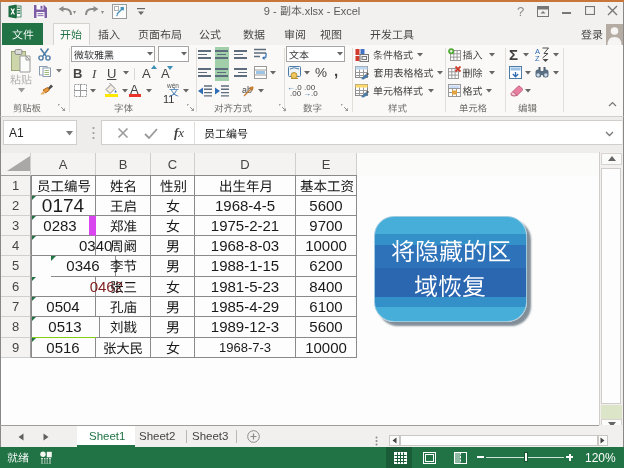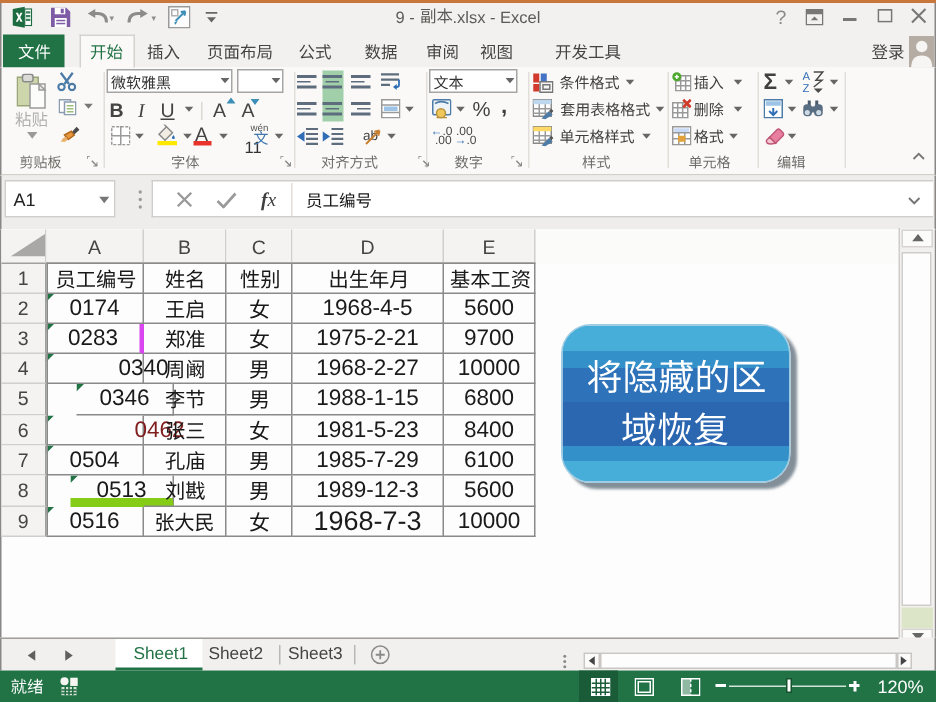--- a/index.html
+++ b/index.html
@@ -536,40 +536,40 @@
         <path transform="translate(0.0,0) scale(0.01350)" d="M684 -839V-743H320V-840H245V-743H92V-680H245V-359H46V-295H264C206 -224 118 -161 36 -128C52 -114 74 -88 85 -70C182 -116 284 -201 346 -295H662C723 -206 821 -123 917 -82C929 -100 951 -127 967 -141C883 -171 798 -229 741 -295H955V-359H760V-680H911V-743H760V-839ZM320 -680H684V-613H320ZM460 -263V-179H255V-117H460V-11H124V53H882V-11H536V-117H746V-179H536V-263ZM320 -557H684V-487H320ZM320 -430H684V-359H320Z"></path>
         <path transform="translate(13.5,0) scale(0.01350)" d="M460 -839V-629H65V-553H367C294 -383 170 -221 37 -140C55 -125 80 -98 92 -79C237 -178 366 -357 444 -553H460V-183H226V-107H460V80H539V-107H772V-183H539V-553H553C629 -357 758 -177 906 -81C920 -102 946 -131 965 -146C826 -226 700 -384 628 -553H937V-629H539V-839Z"></path>
         <path transform="translate(27.0,0) scale(0.01350)" d="M52 -72V3H951V-72H539V-650H900V-727H104V-650H456V-72Z"></path>
         <path transform="translate(40.5,0) scale(0.01350)" d="M85 -752C158 -725 249 -678 294 -643L334 -701C287 -736 195 -779 123 -804ZM49 -495 71 -426C151 -453 254 -486 351 -519L339 -585C231 -550 123 -516 49 -495ZM182 -372V-93H256V-302H752V-100H830V-372ZM473 -273C444 -107 367 -19 50 20C62 36 78 64 83 82C421 34 513 -73 547 -273ZM516 -75C641 -34 807 32 891 76L935 14C848 -30 681 -92 557 -130ZM484 -836C458 -766 407 -682 325 -621C342 -612 366 -590 378 -574C421 -609 455 -648 484 -689H602C571 -584 505 -492 326 -444C340 -432 359 -407 366 -390C504 -431 584 -497 632 -578C695 -493 792 -428 904 -397C914 -416 934 -442 949 -456C825 -483 716 -550 661 -636C667 -653 673 -671 678 -689H827C812 -656 795 -623 781 -600L846 -581C871 -620 901 -681 927 -736L872 -751L860 -747H519C534 -773 546 -800 556 -826Z"></path>
       </svg></div>
   </div>
 <div class="abs" style="left:31px;top:196px;width:65px;height:20px;border-right:1px solid #8a8a8a;border-bottom:1px solid #8a8a8a;">
     <svg style="position:absolute;left:0;top:0;" width="6" height="6" viewBox="0 0 6 6">
       <path d="M0 0 L5 0 L0 5 Z" fill="#217346"></path>
     </svg>
-    <div style="position:absolute;left:0;top:0;width:100%;height:100%;text-align:center;line-height:19px;font-size:15px;color:#1a1a1a;">0174</div>
+    <div style="position:absolute;left:0;top:0;width:100%;height:100%;text-align:center;line-height:19px;font-size:19px;color:#1a1a1a;">0174</div>
   </div>
 <div class="abs" style="left:96px;top:196px;width:55px;height:20px;border-right:1px solid #8a8a8a;border-bottom:1px solid #8a8a8a;">
     <div style="position:absolute;left:14.0px;top:2.8px;line-height:0;"><svg width="27" height="14" viewBox="0 -11.9 27.0 13.5" fill="#1a1a1a">
         <path transform="translate(0.0,0) scale(0.01350)" d="M52 -39V35H949V-39H538V-348H863V-422H538V-699H897V-773H103V-699H460V-422H147V-348H460V-39Z"></path>
         <path transform="translate(13.5,0) scale(0.01350)" d="M276 -311V75H349V11H810V73H887V-311ZM349 -57V-241H810V-57ZM436 -821C457 -783 482 -733 495 -697H154V-456C154 -310 143 -111 36 31C53 40 85 67 97 82C203 -58 227 -264 230 -418H869V-697H541L575 -708C562 -744 534 -800 507 -841ZM230 -627H793V-488H230Z"></path>
       </svg></div>
   </div>
 <div class="abs" style="left:151px;top:196px;width:44px;height:20px;border-right:1px solid #8a8a8a;border-bottom:1px solid #8a8a8a;">
     <div style="position:absolute;left:15.2px;top:2.8px;line-height:0;"><svg width="14" height="14" viewBox="0 -11.9 13.5 13.5" fill="#1a1a1a">
         <path transform="translate(0.0,0) scale(0.01350)" d="M669 -521C638 -389 591 -286 518 -208C444 -242 367 -275 291 -305C322 -367 356 -442 389 -521ZM177 -270C272 -234 366 -193 455 -151C358 -77 227 -31 46 -5C63 15 80 47 88 71C288 37 432 -20 537 -111C665 -46 779 20 861 79L923 12C840 -45 724 -109 596 -171C672 -260 721 -375 753 -521H944V-601H421C452 -682 480 -764 500 -839L419 -850C398 -773 368 -687 334 -601H60V-521H300C259 -426 216 -337 177 -270Z"></path>
       </svg></div>
   </div>
 <div class="abs" style="left:195px;top:196px;width:101px;height:20px;border-right:1px solid #8a8a8a;border-bottom:1px solid #8a8a8a;">
     <div style="position:absolute;left:0;top:0;width:100%;height:100%;text-align:center;line-height:19px;font-size:15px;color:#1a1a1a;">1968-4-5</div>
   </div>
 <div class="abs" style="left:296px;top:196px;width:61px;height:20px;border-right:1px solid #8a8a8a;border-bottom:1px solid #8a8a8a;">
     <div style="position:absolute;left:0;top:0;width:100%;height:100%;text-align:center;line-height:19px;font-size:15px;color:#1a1a1a;">5600</div>
   </div>
-<div class="abs" style="left:31px;top:216px;width:65px;height:20px;border-right:3px solid #d946ef;border-bottom:1px solid #8a8a8a;">
+<div class="abs" style="left:31px;top:216px;width:65px;height:20px;border-right:7px solid #d946ef;border-bottom:1px solid #8a8a8a;">
     <svg style="position:absolute;left:0;top:0;" width="6" height="6" viewBox="0 0 6 6">
       <path d="M0 0 L5 0 L0 5 Z" fill="#217346"></path>
     </svg>
     <div style="position:absolute;left:0;top:0;width:100%;height:100%;text-align:center;line-height:19px;font-size:15px;color:#1a1a1a;">0283</div>
   </div>
 <div class="abs" style="left:96px;top:216px;width:55px;height:20px;border-right:1px solid #8a8a8a;border-bottom:1px solid #8a8a8a;">
     <div style="position:absolute;left:14.0px;top:2.8px;line-height:0;"><svg width="27" height="14" viewBox="0 -11.9 27.0 13.5" fill="#1a1a1a">
         <path transform="translate(0.0,0) scale(0.01350)" d="M138 -807C172 -762 208 -699 223 -657L289 -689C273 -730 237 -789 200 -833ZM449 -834C431 -780 396 -703 366 -650H85V-580H293V-512C293 -476 293 -434 287 -388H51V-319H276C251 -206 191 -78 42 30C62 42 87 64 99 79C212 -9 278 -106 315 -201C390 -130 469 -43 508 15L565 -33C519 -98 422 -197 339 -271L350 -319H585V-388H360C365 -433 366 -475 366 -511V-580H559V-650H441C469 -698 500 -759 526 -813ZM614 -788V80H687V-717H868C836 -637 792 -529 750 -444C852 -356 880 -281 881 -218C881 -181 874 -152 852 -139C840 -132 826 -128 809 -127C789 -126 761 -126 731 -129C744 -108 751 -76 752 -55C781 -54 814 -53 839 -56C864 -60 887 -67 905 -78C940 -102 954 -149 954 -210C954 -281 929 -361 828 -454C874 -545 927 -661 967 -756L912 -791L900 -788Z"></path>
         <path transform="translate(13.5,0) scale(0.01350)" d="M48 -765C98 -695 157 -598 183 -538L253 -575C226 -634 165 -727 113 -796ZM48 -2 124 33C171 -62 226 -191 268 -303L202 -339C156 -220 93 -84 48 -2ZM435 -395H646V-262H435ZM435 -461V-596H646V-461ZM607 -805C635 -761 667 -701 681 -661H452C476 -710 497 -762 515 -814L445 -831C395 -677 310 -528 211 -433C227 -421 255 -394 266 -380C301 -416 334 -458 365 -506V80H435V9H954V-59H719V-196H912V-262H719V-395H913V-461H719V-596H934V-661H686L750 -693C734 -731 702 -789 670 -833ZM435 -196H646V-59H435Z"></path>
       </svg></div>
@@ -596,21 +596,21 @@
         <path transform="translate(0.0,0) scale(0.01350)" d="M148 -792V-468C148 -313 138 -108 33 38C50 47 80 71 93 86C206 -69 222 -302 222 -468V-722H805V-15C805 2 798 8 780 9C763 10 701 11 636 8C647 27 658 60 661 79C751 79 805 78 836 66C868 54 880 32 880 -15V-792ZM467 -702V-615H288V-555H467V-457H263V-395H753V-457H539V-555H728V-615H539V-702ZM312 -311V8H381V-48H701V-311ZM381 -250H631V-108H381Z"></path>
         <path transform="translate(13.5,0) scale(0.01350)" d="M131 -803C173 -755 226 -690 250 -649L308 -691C283 -731 229 -794 186 -839ZM91 -643V80H163V-643ZM357 -803V-734H840V-17C840 0 835 6 817 8C799 8 737 8 673 6C684 24 694 54 698 72C783 72 838 72 870 61C901 49 912 29 912 -17V-803ZM247 -645V-597H417C406 -573 393 -546 379 -521H204V-467H252V-120L202 -111L214 -56L420 -101V8H478V-114L528 -125L524 -174L478 -165V-467H524V-521H438C457 -557 476 -597 493 -635L453 -649L444 -645ZM308 -131V-222H420V-153ZM308 -467H420V-393H308ZM308 -345H420V-270H308ZM551 -345C582 -307 616 -264 647 -221C616 -151 570 -95 507 -54C519 -42 538 -19 544 -7C604 -50 650 -105 683 -170C714 -127 740 -86 758 -54L798 -101C778 -135 746 -181 710 -230C737 -302 755 -385 765 -482H824V-539H627C637 -576 646 -615 653 -655L597 -666C579 -557 547 -451 498 -380C510 -369 529 -344 536 -332C565 -373 589 -425 609 -482H708C701 -407 689 -341 670 -282C643 -317 614 -352 588 -383Z"></path>
       </svg></div>
   </div>
 <div class="abs" style="left:151px;top:236px;width:44px;height:20px;border-right:1px solid #8a8a8a;border-bottom:1px solid #8a8a8a;">
     <div style="position:absolute;left:15.2px;top:2.8px;line-height:0;"><svg width="14" height="14" viewBox="0 -11.9 13.5 13.5" fill="#1a1a1a">
         <path transform="translate(0.0,0) scale(0.01350)" d="M227 -556H459V-448H227ZM534 -556H770V-448H534ZM227 -723H459V-616H227ZM534 -723H770V-616H534ZM72 -286V-217H401C354 -110 258 -30 43 15C58 31 77 61 83 80C328 25 433 -79 483 -217H799C785 -79 768 -18 746 1C736 10 724 11 702 11C679 11 613 10 548 4C560 23 570 52 571 73C636 76 697 77 729 76C764 73 787 68 809 48C841 16 860 -62 879 -253C880 -263 882 -286 882 -286H504C511 -317 517 -349 521 -383H848V-787H153V-383H443C439 -349 433 -317 425 -286Z"></path>
       </svg></div>
   </div>
 <div class="abs" style="left:195px;top:236px;width:101px;height:20px;border-right:1px solid #8a8a8a;border-bottom:1px solid #8a8a8a;">
-    <div style="position:absolute;left:0;top:0;width:100%;height:100%;text-align:center;line-height:19px;font-size:15px;color:#1a1a1a;">1968-2-27</div>
+    <div style="position:absolute;left:0;top:0;width:100%;height:100%;text-align:center;line-height:19px;font-size:15px;color:#1a1a1a;">1968-8-03</div>
   </div>
 <div class="abs" style="left:296px;top:236px;width:61px;height:20px;border-right:1px solid #8a8a8a;border-bottom:1px solid #8a8a8a;">
     <div style="position:absolute;left:0;top:0;width:100%;height:100%;text-align:center;line-height:19px;font-size:15px;color:#1a1a1a;">10000</div>
   </div>
 <div class="abs" style="left:31px;top:256px;width:65px;height:21px;border-right:1px solid #8a8a8a;border-bottom:1px solid #8a8a8a;margin-left:20px;">
     <svg style="position:absolute;left:0;top:0;" width="6" height="6" viewBox="0 0 6 6">
       <path d="M0 0 L5 0 L0 5 Z" fill="#217346"></path>
     </svg>
     <div style="position:absolute;left:0;top:0;width:100%;height:100%;text-align:center;line-height:20px;font-size:15px;color:#1a1a1a;">0346</div>
   </div>
@@ -622,21 +622,21 @@
   </div>
 <div class="abs" style="left:151px;top:256px;width:44px;height:21px;border-right:1px solid #8a8a8a;border-bottom:1px solid #8a8a8a;">
     <div style="position:absolute;left:15.2px;top:3.2px;line-height:0;"><svg width="14" height="14" viewBox="0 -11.9 13.5 13.5" fill="#1a1a1a">
         <path transform="translate(0.0,0) scale(0.01350)" d="M227 -556H459V-448H227ZM534 -556H770V-448H534ZM227 -723H459V-616H227ZM534 -723H770V-616H534ZM72 -286V-217H401C354 -110 258 -30 43 15C58 31 77 61 83 80C328 25 433 -79 483 -217H799C785 -79 768 -18 746 1C736 10 724 11 702 11C679 11 613 10 548 4C560 23 570 52 571 73C636 76 697 77 729 76C764 73 787 68 809 48C841 16 860 -62 879 -253C880 -263 882 -286 882 -286H504C511 -317 517 -349 521 -383H848V-787H153V-383H443C439 -349 433 -317 425 -286Z"></path>
       </svg></div>
   </div>
 <div class="abs" style="left:195px;top:256px;width:101px;height:21px;border-right:1px solid #8a8a8a;border-bottom:1px solid #8a8a8a;">
     <div style="position:absolute;left:0;top:0;width:100%;height:100%;text-align:center;line-height:20px;font-size:15px;color:#1a1a1a;">1988-1-15</div>
   </div>
 <div class="abs" style="left:296px;top:256px;width:61px;height:21px;border-right:1px solid #8a8a8a;border-bottom:1px solid #8a8a8a;">
-    <div style="position:absolute;left:0;top:0;width:100%;height:100%;text-align:center;line-height:20px;font-size:15px;color:#1a1a1a;">6800</div>
+    <div style="position:absolute;left:0;top:0;width:100%;height:100%;text-align:center;line-height:20px;font-size:15px;color:#1a1a1a;">6200</div>
   </div>
 <div class="abs" style="left:31px;top:277px;width:65px;height:20px;border-right:1px solid #8a8a8a;border-bottom:1px solid #8a8a8a;">
     <svg style="position:absolute;left:0;top:0;" width="6" height="6" viewBox="0 0 6 6">
       <path d="M0 0 L5 0 L0 5 Z" fill="#217346"></path>
     </svg>
     <div style="position:absolute;left:0;top:0;width:100%;height:100%;text-align:right;line-height:19px;font-size:15px;color:#7f1d1d;margin-left:28px;">0462</div>
   </div>
 <div class="abs" style="left:96px;top:277px;width:55px;height:20px;border-right:1px solid #8a8a8a;border-bottom:1px solid #8a8a8a;">
     <div style="position:absolute;left:14.0px;top:2.8px;line-height:0;"><svg width="27" height="14" viewBox="0 -11.9 27.0 13.5" fill="#1a1a1a">
         <path transform="translate(0.0,0) scale(0.01350)" d="M846 -795C790 -692 697 -595 598 -533C615 -522 644 -496 656 -483C756 -552 856 -660 919 -774ZM117 -577C112 -480 100 -352 88 -273H288C278 -93 266 -21 248 -3C239 6 229 8 212 8C194 8 145 7 94 3C106 22 115 50 116 70C167 73 217 73 243 71C274 68 293 62 311 42C340 12 352 -75 364 -310C365 -320 366 -341 366 -341H166C172 -391 177 -450 182 -506H360V-802H93V-732H288V-577ZM474 85C490 71 518 59 717 -25C715 -41 713 -73 713 -95L562 -38V-380H660C706 -186 791 -22 920 66C932 46 955 20 972 5C854 -66 772 -212 730 -380H958V-452H562V-820H488V-452H376V-380H488V-47C488 -7 460 12 442 21C454 36 469 67 474 85Z"></path>
@@ -665,26 +665,26 @@
         <path transform="translate(0.0,0) scale(0.01350)" d="M603 -817V-60C603 43 627 70 716 70C734 70 837 70 855 70C943 70 962 14 970 -152C950 -157 920 -171 901 -186C896 -35 890 3 851 3C828 3 743 3 725 3C686 3 678 -6 678 -58V-817ZM257 -565V-370C172 -348 94 -328 34 -314L51 -238L257 -295V-14C257 1 253 5 237 5C222 5 171 6 115 4C126 26 136 59 139 79C213 80 262 78 291 66C321 54 331 32 331 -13V-315L534 -372L524 -442L331 -390V-535C405 -592 485 -673 539 -748L487 -785L472 -780H57V-710H414C370 -658 311 -602 257 -565Z"></path>
         <path transform="translate(13.5,0) scale(0.01350)" d="M567 -188V-27H384V-188ZM641 -188H828V-27H641ZM567 -253H384V-402H567ZM641 -253V-402H828V-253ZM311 -470V80H384V40H828V80H905V-470H641V-592H567V-470ZM480 -825C499 -792 517 -750 528 -716H144V-444C144 -300 135 -103 45 37C64 45 96 66 110 78C204 -70 218 -290 218 -444V-648H946V-716H617C606 -752 580 -804 557 -844Z"></path>
       </svg></div>
   </div>
 <div class="abs" style="left:151px;top:297px;width:44px;height:20px;border-right:1px solid #8a8a8a;border-bottom:1px solid #8a8a8a;">
     <div style="position:absolute;left:15.2px;top:2.8px;line-height:0;"><svg width="14" height="14" viewBox="0 -11.9 13.5 13.5" fill="#1a1a1a">
         <path transform="translate(0.0,0) scale(0.01350)" d="M227 -556H459V-448H227ZM534 -556H770V-448H534ZM227 -723H459V-616H227ZM534 -723H770V-616H534ZM72 -286V-217H401C354 -110 258 -30 43 15C58 31 77 61 83 80C328 25 433 -79 483 -217H799C785 -79 768 -18 746 1C736 10 724 11 702 11C679 11 613 10 548 4C560 23 570 52 571 73C636 76 697 77 729 76C764 73 787 68 809 48C841 16 860 -62 879 -253C880 -263 882 -286 882 -286H504C511 -317 517 -349 521 -383H848V-787H153V-383H443C439 -349 433 -317 425 -286Z"></path>
       </svg></div>
   </div>
 <div class="abs" style="left:195px;top:297px;width:101px;height:20px;border-right:1px solid #8a8a8a;border-bottom:1px solid #8a8a8a;">
-    <div style="position:absolute;left:0;top:0;width:100%;height:100%;text-align:center;line-height:19px;font-size:15px;color:#1a1a1a;">1985-7-29</div>
+    <div style="position:absolute;left:0;top:0;width:100%;height:100%;text-align:center;line-height:19px;font-size:15px;color:#1a1a1a;">1985-4-29</div>
   </div>
 <div class="abs" style="left:296px;top:297px;width:61px;height:20px;border-right:1px solid #8a8a8a;border-bottom:1px solid #8a8a8a;">
     <div style="position:absolute;left:0;top:0;width:100%;height:100%;text-align:center;line-height:19px;font-size:15px;color:#1a1a1a;">6100</div>
   </div>
-<div class="abs" style="left:31px;top:317px;width:69px;height:21px;border-right:1px solid #8a8a8a;border-bottom:6px solid #84cc16;margin-left:16px;">
+<div class="abs" style="left:31px;top:317px;width:69px;height:21px;border-right:1px solid #8a8a8a;border-bottom:1px solid #84cc16;">
     <svg style="position:absolute;left:0;top:0;" width="6" height="6" viewBox="0 0 6 6">
       <path d="M0 0 L5 0 L0 5 Z" fill="#217346"></path>
     </svg>
     <div style="position:absolute;left:0;top:0;width:100%;height:100%;text-align:center;line-height:20px;font-size:15px;color:#1a1a1a;">0513</div>
   </div>
 <div class="abs" style="left:96px;top:317px;width:55px;height:21px;border-right:1px solid #8a8a8a;border-bottom:1px solid #8a8a8a;">
     <div style="position:absolute;left:14.0px;top:3.2px;line-height:0;"><svg width="27" height="14" viewBox="0 -11.9 27.0 13.5" fill="#1a1a1a">
         <path transform="translate(0.0,0) scale(0.01350)" d="M629 -724V-176H701V-724ZM840 -822V-17C840 0 834 6 816 6C799 7 742 7 680 6C691 27 702 59 706 80C790 80 841 78 872 66C903 54 915 32 915 -17V-822ZM236 -813C262 -769 291 -711 305 -675H47V-605H401C383 -505 359 -414 326 -332C267 -398 204 -462 145 -518L94 -473C160 -410 230 -335 294 -260C234 -141 153 -46 41 22C57 36 85 65 95 80C201 8 282 -85 344 -200C395 -135 439 -73 468 -23L526 -77C493 -133 440 -202 379 -273C421 -370 453 -480 476 -605H564V-675H307L375 -706C360 -742 329 -798 302 -840Z"></path>
         <path transform="translate(13.5,0) scale(0.01350)" d="M283 -248C263 -202 222 -138 192 -98L243 -67C273 -107 309 -164 339 -217ZM371 -221C406 -177 444 -117 461 -79L514 -113C497 -149 457 -207 422 -249ZM757 -768C799 -722 847 -659 868 -619L925 -651C903 -692 853 -752 810 -796ZM633 -835C636 -734 641 -638 648 -549L526 -536L534 -469L653 -482C665 -356 681 -245 703 -156C649 -91 587 -36 520 -1V-50H168V-264H554V-328H464V-670H537V-732H464V-838H396V-732H202V-838H134V-732H52V-670H134V-328H38V-264H104V16H520V6C539 20 558 39 569 56C625 23 679 -23 727 -77C762 20 809 77 872 79C912 81 949 37 970 -119C957 -126 927 -145 914 -160C906 -62 892 -8 872 -8C837 -11 806 -61 781 -145C841 -227 889 -321 920 -415L863 -447C839 -373 804 -299 760 -232C745 -305 733 -392 723 -490L949 -514L941 -580L718 -556C711 -644 706 -738 704 -835ZM202 -670H396V-599H202ZM202 -544H396V-468H202ZM202 -413H396V-328H202Z"></path>
       </svg></div>
@@ -712,21 +712,21 @@
         <path transform="translate(13.5,0) scale(0.01350)" d="M461 -839C460 -760 461 -659 446 -553H62V-476H433C393 -286 293 -92 43 16C64 32 88 59 100 78C344 -34 452 -226 501 -419C579 -191 708 -14 902 78C915 56 939 25 958 8C764 -73 633 -255 563 -476H942V-553H526C540 -658 541 -758 542 -839Z"></path>
         <path transform="translate(27.0,0) scale(0.01350)" d="M107 85C132 69 171 58 474 -32C470 -49 465 -82 465 -102L193 -26V-274H496C554 -73 670 70 805 69C878 69 909 30 921 -117C901 -123 872 -138 855 -153C849 -47 839 -6 808 -5C720 -4 628 -113 575 -274H903V-345H556C545 -393 537 -444 534 -498H829V-788H116V-57C116 -15 89 7 71 17C83 33 101 65 107 85ZM478 -345H193V-498H458C461 -445 468 -394 478 -345ZM193 -718H753V-568H193Z"></path>
       </svg></div>
   </div>
 <div class="abs" style="left:151px;top:338px;width:44px;height:20px;border-right:1px solid #8a8a8a;border-bottom:1px solid #8a8a8a;">
     <div style="position:absolute;left:15.2px;top:2.8px;line-height:0;"><svg width="14" height="14" viewBox="0 -11.9 13.5 13.5" fill="#1a1a1a">
         <path transform="translate(0.0,0) scale(0.01350)" d="M669 -521C638 -389 591 -286 518 -208C444 -242 367 -275 291 -305C322 -367 356 -442 389 -521ZM177 -270C272 -234 366 -193 455 -151C358 -77 227 -31 46 -5C63 15 80 47 88 71C288 37 432 -20 537 -111C665 -46 779 20 861 79L923 12C840 -45 724 -109 596 -171C672 -260 721 -375 753 -521H944V-601H421C452 -682 480 -764 500 -839L419 -850C398 -773 368 -687 334 -601H60V-521H300C259 -426 216 -337 177 -270Z"></path>
       </svg></div>
   </div>
 <div class="abs" style="left:195px;top:338px;width:101px;height:20px;border-right:1px solid #8a8a8a;border-bottom:1px solid #8a8a8a;">
-    <div style="position:absolute;left:0;top:0;width:100%;height:100%;text-align:center;line-height:19px;font-size:18px;color:#1a1a1a;">1968-7-3</div>
+    <div style="position:absolute;left:0;top:0;width:100%;height:100%;text-align:center;line-height:19px;font-size:13px;color:#1a1a1a;">1968-7-3</div>
   </div>
 <div class="abs" style="left:296px;top:338px;width:61px;height:20px;border-right:1px solid #8a8a8a;border-bottom:1px solid #8a8a8a;">
     <div style="position:absolute;left:0;top:0;width:100%;height:100%;text-align:center;line-height:19px;font-size:15px;color:#1a1a1a;">10000</div>
   </div>
 <div class="abs" style="left:31px;top:175px;width:326px;height:1px;background:#8a8a8a;"></div>
 <div class="abs" style="left:31px;top:175px;width:1px;height:182px;background:#8a8a8a;"></div>
 <div class="abs" style="left:374px;top:216px;width:153px;height:106px;border-radius:20px;
 background:linear-gradient(#47add9 0%,#47add9 16.5%,#3390c8 16.5%,#3390c8 27%,#2e73ba 27%,#2e73ba 49%,#2b66b0 49%,#2b66b0 77%,#3390c8 77%,#3390c8 87%,#47add9 87%,#47add9 100%);
 box-shadow:4px 4px 2px rgba(108,122,134,0.85);border:1px solid #9ecbe2;"></div>
 <div style="position:absolute;top:239px;left:391px;width:120px;height:24px;line-height:0;"><svg width="120" height="24" viewBox="0 -21.1 120.0 24.0" fill="#ffffff">

